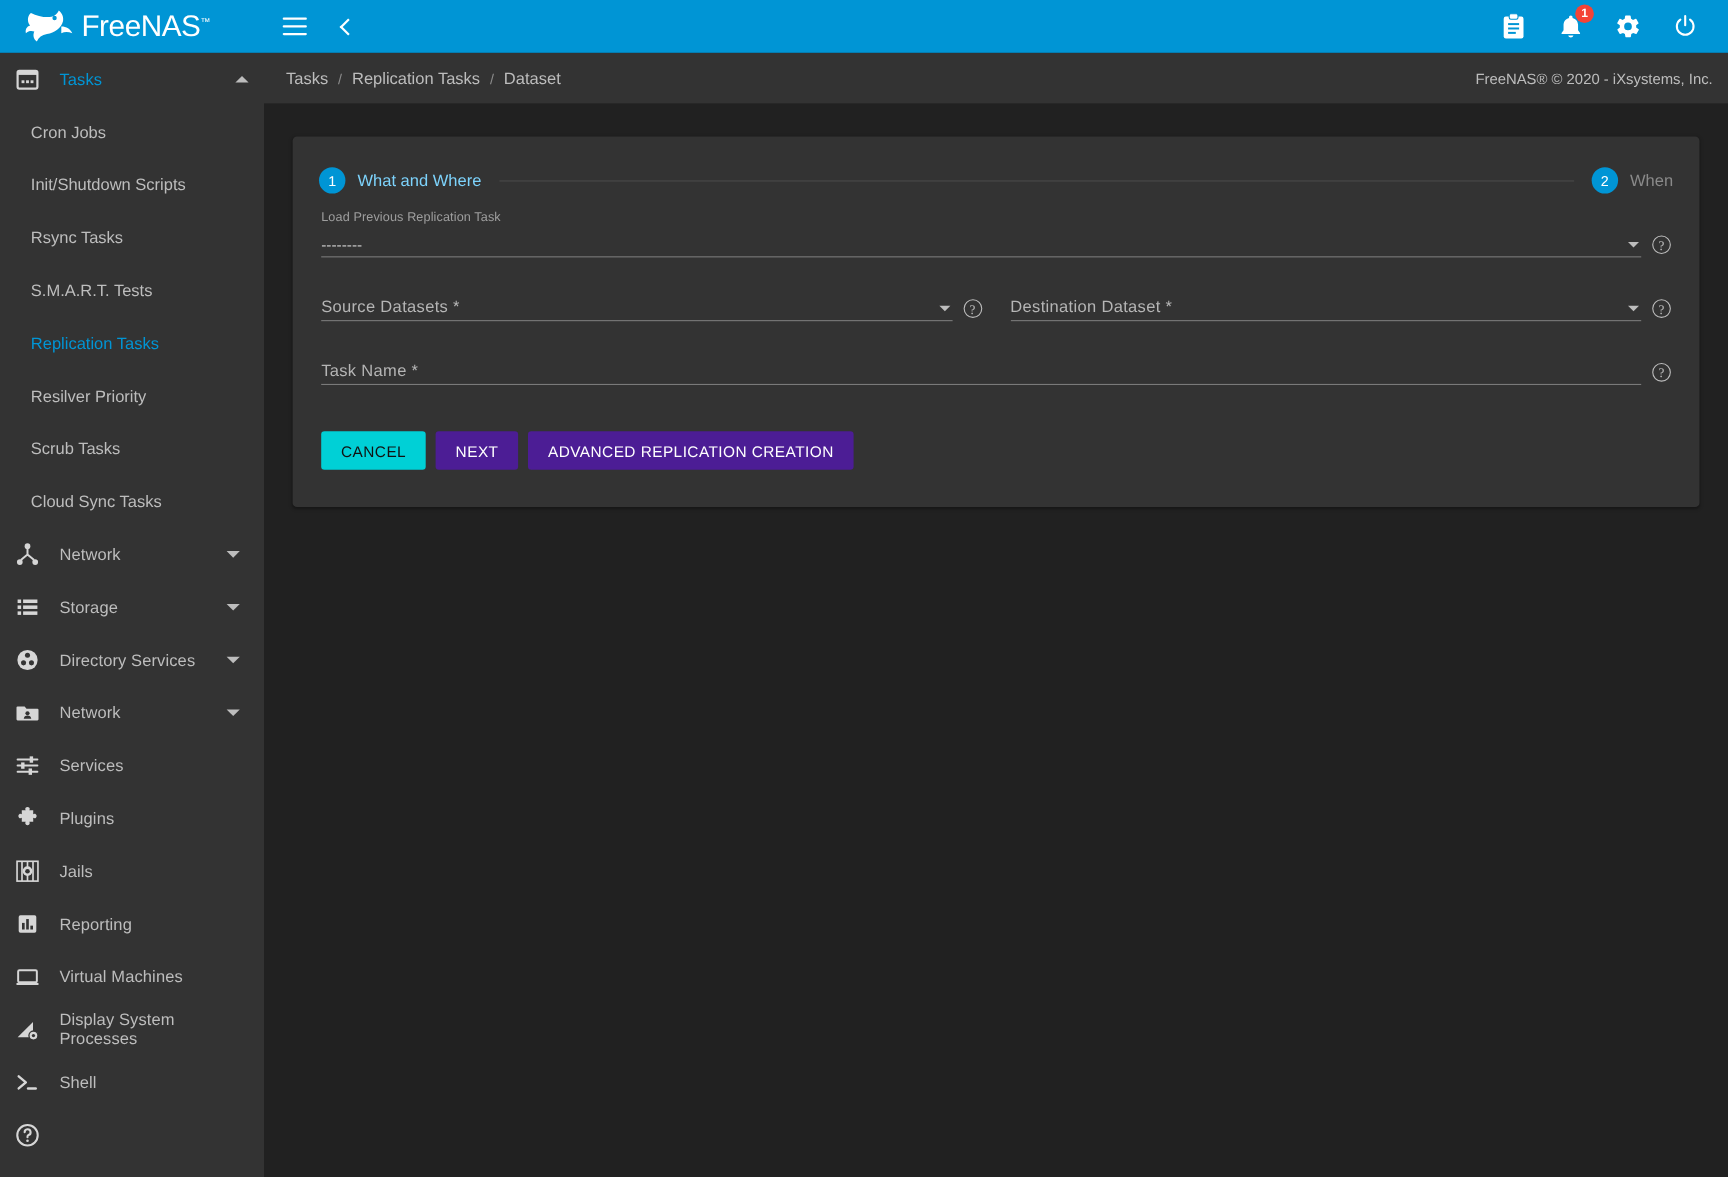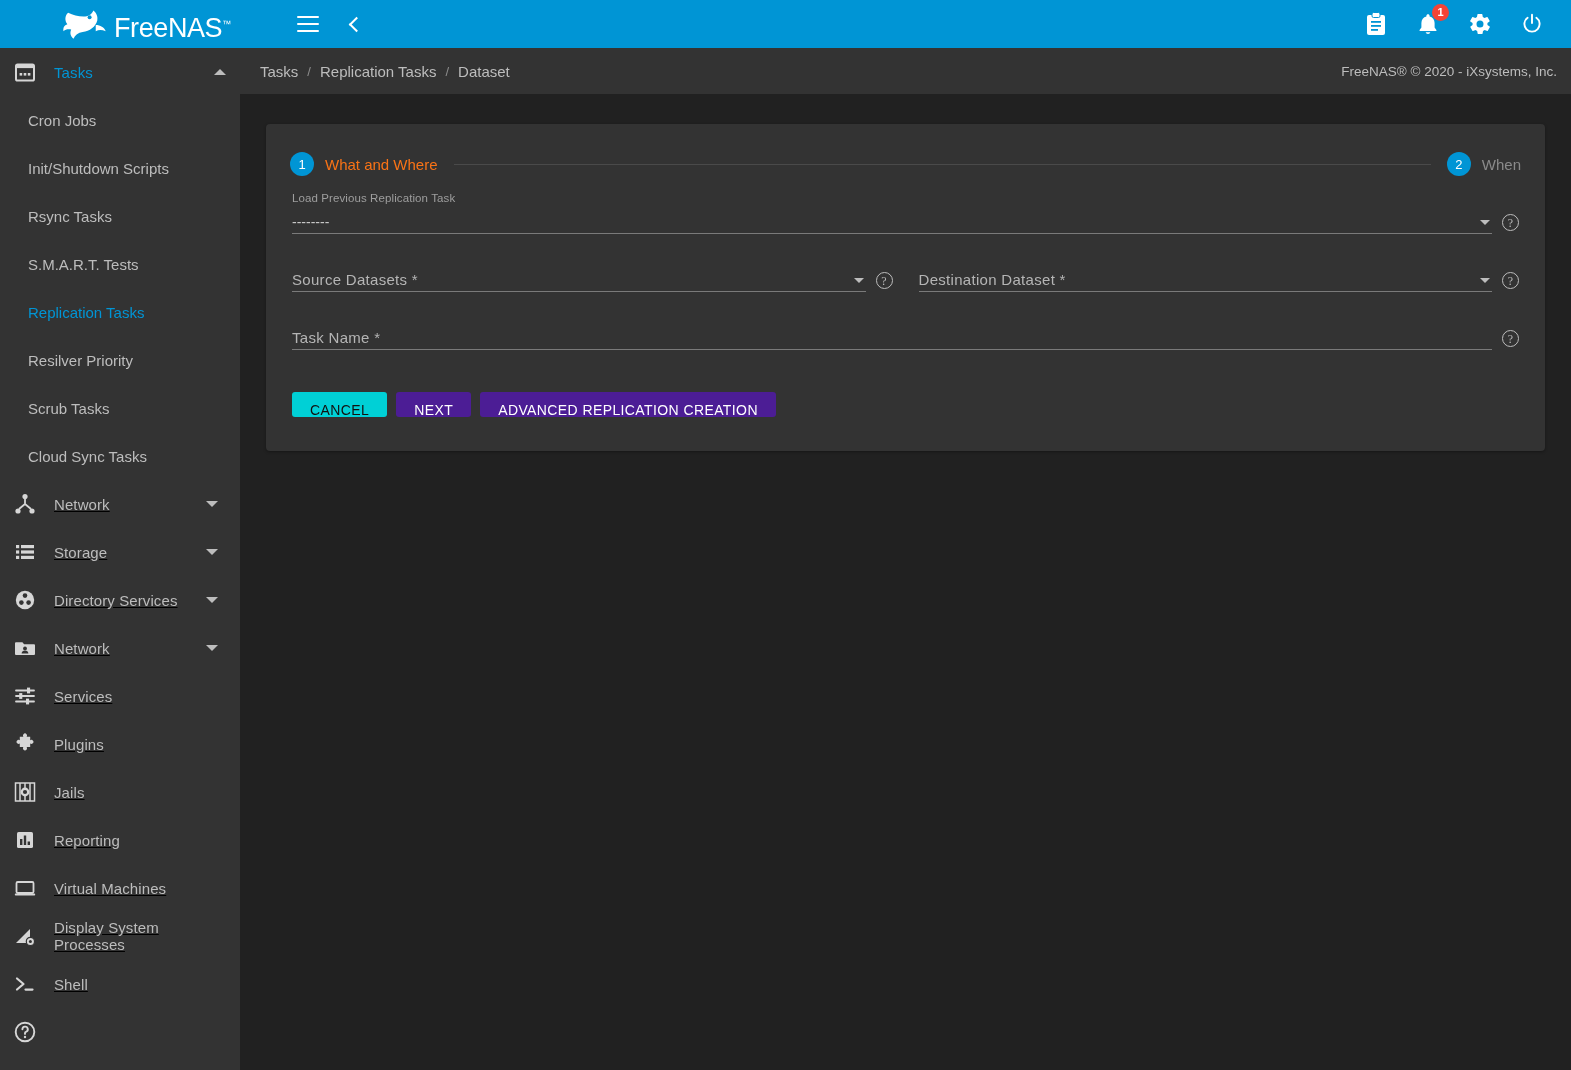--- a/index.html
+++ b/index.html
@@ -14,23 +14,22 @@
 
   
   .topbar {
     height: 48px; min-height: 48px;
     background: #0095d5;
     display: flex; align-items: center;
     position: relative; z-index: 30;
   }
   .brand {
     width: 240px; height: 36px;
-    display: flex; align-items: flex-end; gap: 6px;
+    display: flex; align-items: center; gap: 6px;
     padding-left: 22px;
-    margin-left: 40px;
   }
   .brand-logo { width: 46px; height: 34px; flex: 0 0 auto; }
   .brand-text {
     color: #ffffff; font-size: 27px; letter-spacing: -0.4px;
     font-weight: 400; position: relative; line-height: 1;
   }
   .brand-tm { font-size: 9px; vertical-align: super; }
 
   .topbar-left-icons { display: flex; align-items: center; gap: 18px; padding-left: 14px; }
   .ic-btn {
@@ -81,21 +80,21 @@
   .caret.up { border-bottom: 6px solid #bdbdbd; }
 
   .sub-item {
     height: 48px; display: flex; align-items: center;
     padding-left: 28px; font-size: 15px; color: #bdbdbd; cursor: pointer;
   }
   .sub-item.selected { color: #0095d5; }
 
   .nav-item {
     height: 48px; display: flex; align-items: center;
-    padding: 0 22px 0 10px; cursor: pointer; text-decoration: underline;
+    padding: 0 22px 0 10px; cursor: pointer;
   }
 
   
   .content { flex: 1 1 auto; display: flex; flex-direction: column; min-width: 0; background: #212121; }
   .breadcrumb-bar {
     height: 46px; min-height: 46px; background: #333333;
     display: flex; align-items: center; padding: 0 14px 0 20px;
   }
   .crumbs { display: flex; align-items: center; gap: 9px; font-size: 15px; color: #bdbdbd; }
   .crumb { cursor: pointer; }
@@ -111,21 +110,21 @@
   }
 
   
   .stepper-head { display: flex; align-items: center; }
   .step { display: flex; align-items: center; gap: 11px; }
   .step-num {
     width: 24px; height: 24px; border-radius: 50%;
     background: #0095d5; color: #fff; font-size: 13px;
     display: flex; align-items: center; justify-content: center;
   }
-  .step-label { font-size: 15px; color: #f97316; }
+  .step-label { font-size: 15px; color: #7dd3fc; }
   .step-label.inactive { color: #8a8a8a; }
   .step-line { flex: 1 1 auto; height: 1px; background: #4a4a4a; margin: 0 16px; }
 
   
   .form-area { padding: 0 2px; }
   .field-row { display: flex; gap: 26px; }
   .field {
     position: relative; padding-top: 18px; margin-top: 16px;
     display: flex; flex-direction: column; justify-content: flex-end;
   }
@@ -158,21 +157,21 @@
     font-size: 12px; line-height: 1;
     display: flex; align-items: center; justify-content: center;
     margin-bottom: 3px; cursor: pointer; font-family: "Liberation Serif", serif;
   }
 
   
   .btn-row { display: flex; gap: 9px; margin-top: 42px; }
   .btn {
     border: none; border-radius: 3px; cursor: pointer;
     font-size: 14px; font-weight: 500; letter-spacing: .4px;
-    padding: 0 18px; height: 25px; line-height: 36px;
+    padding: 0 18px; height: 35px; line-height: 36px;
     font-family: "Liberation Sans", sans-serif;
   }
   .btn-cancel { background: #00d0d6; color: #111111; }
   .btn-primary { background: #4c1d95; color: #ffffff; }
 </style>
 </head>
 <body>
 
 <div class="app">
 

